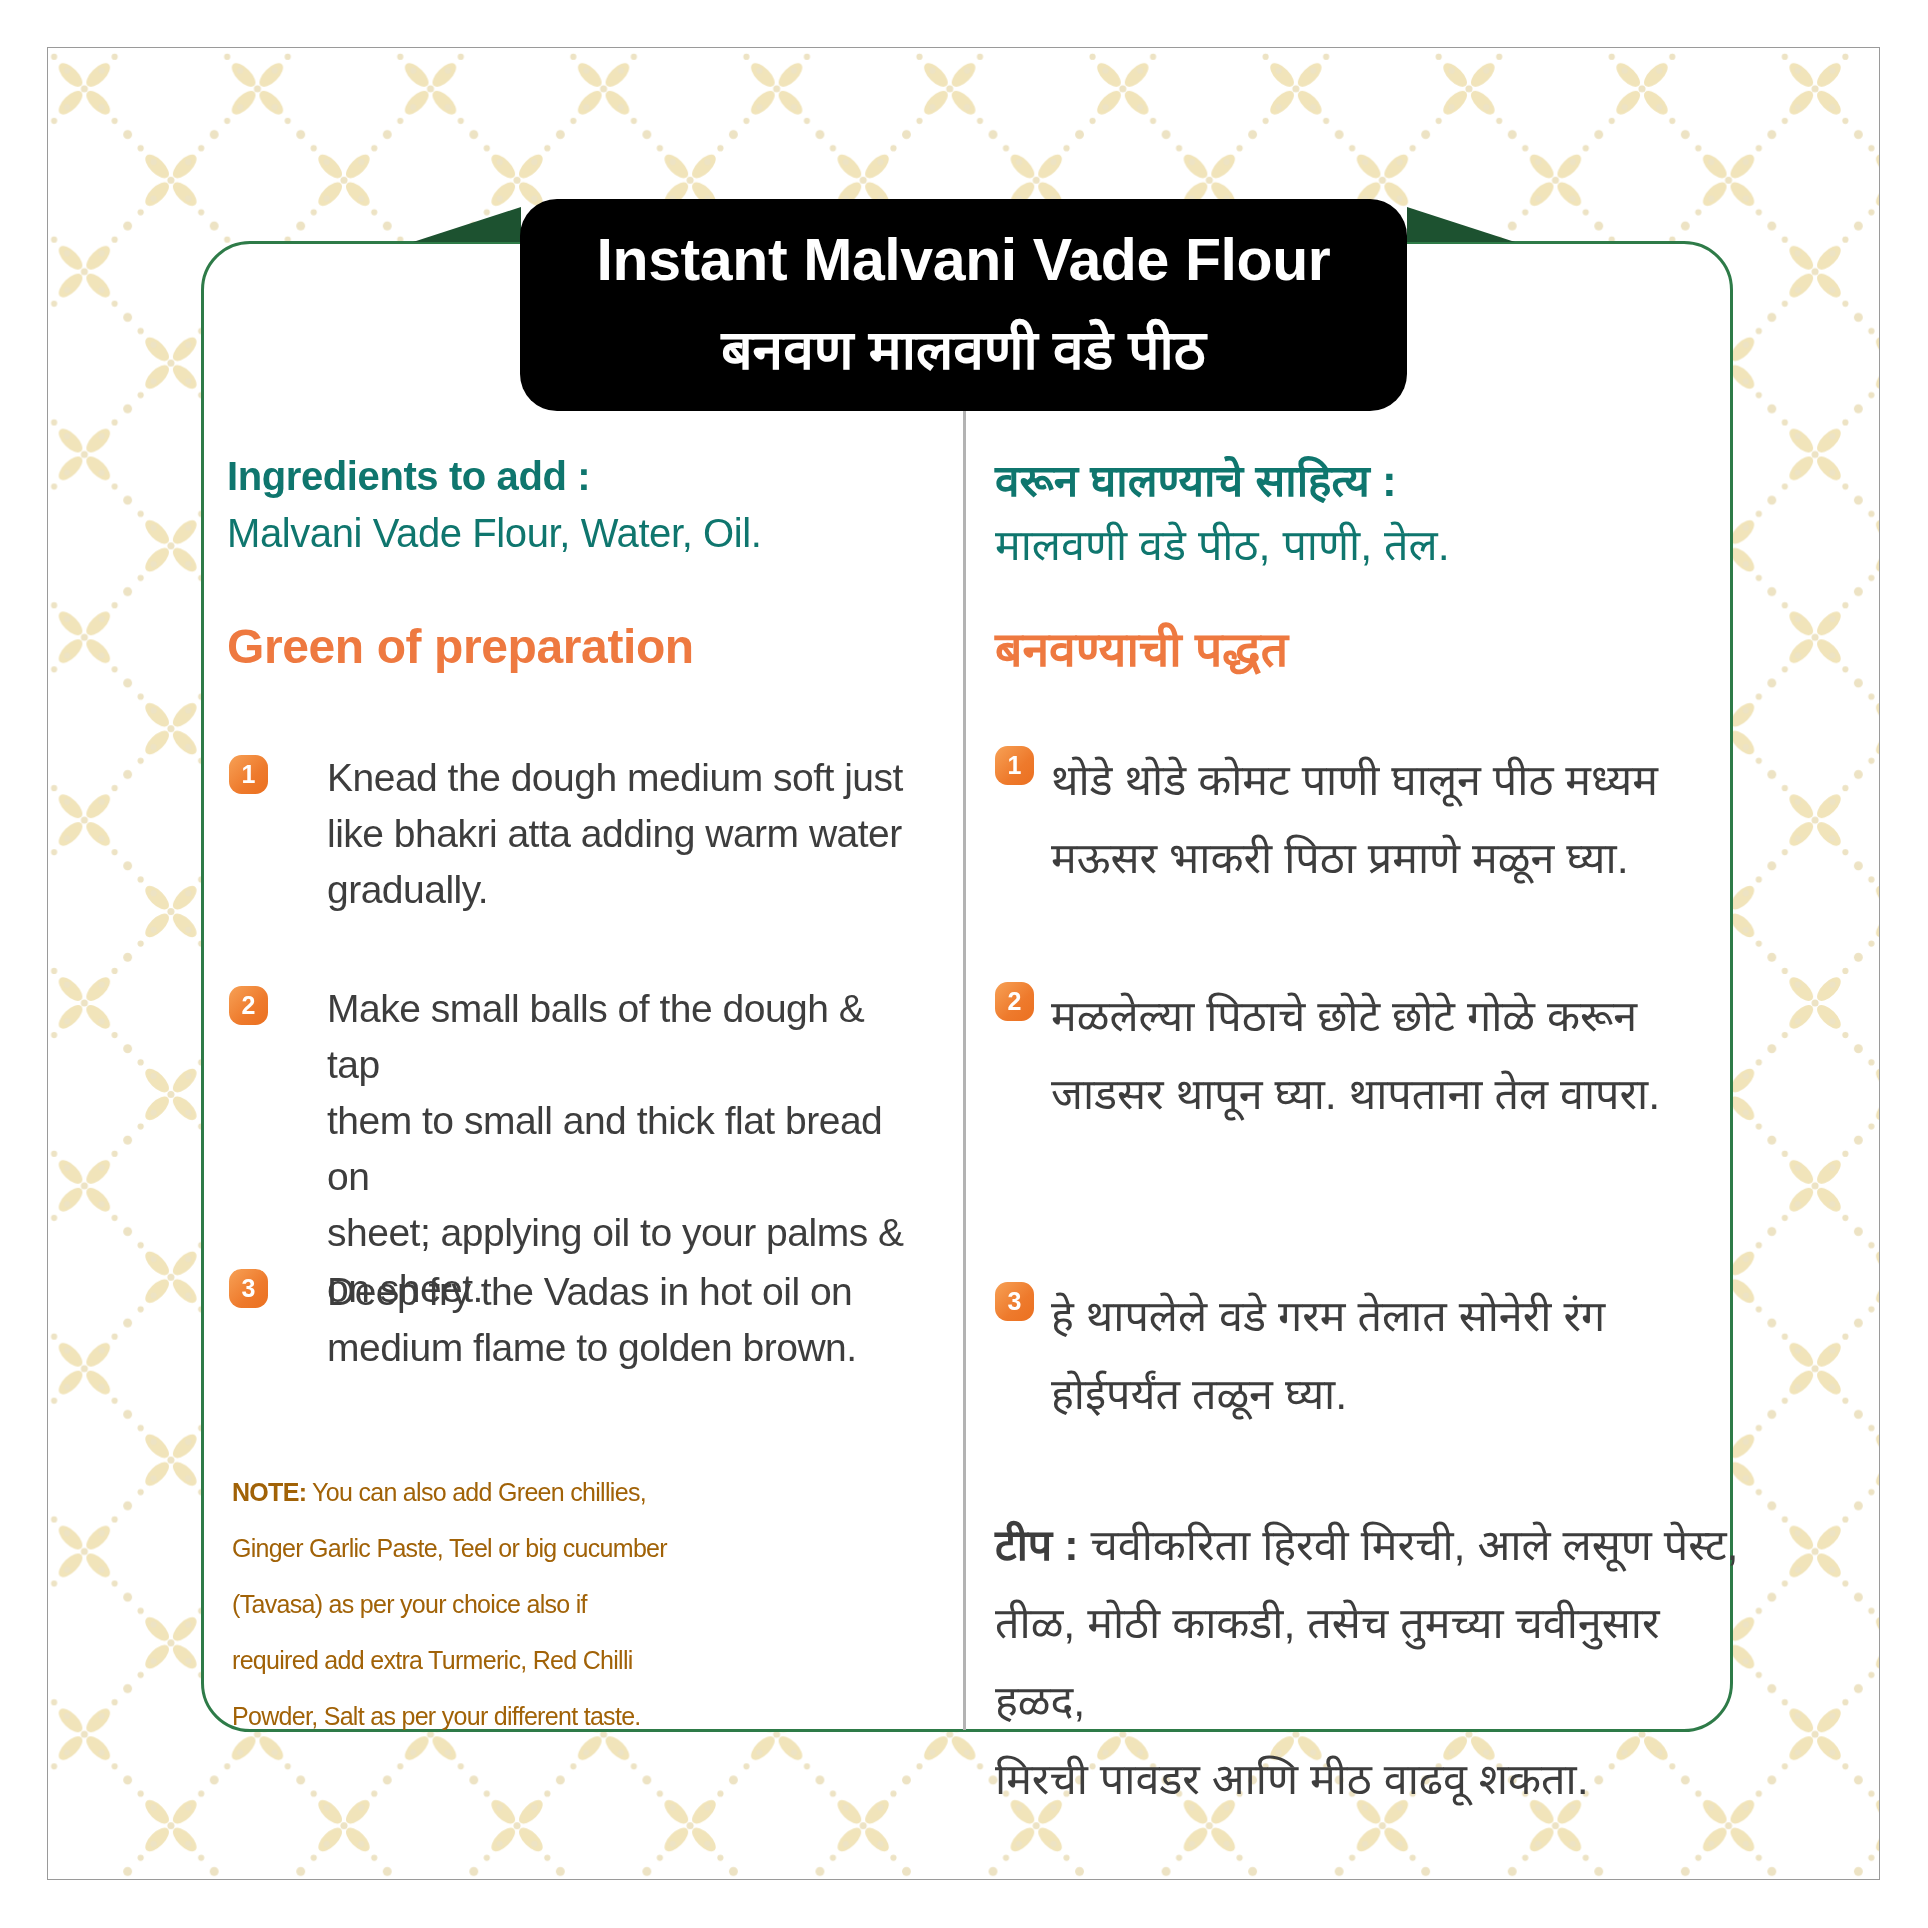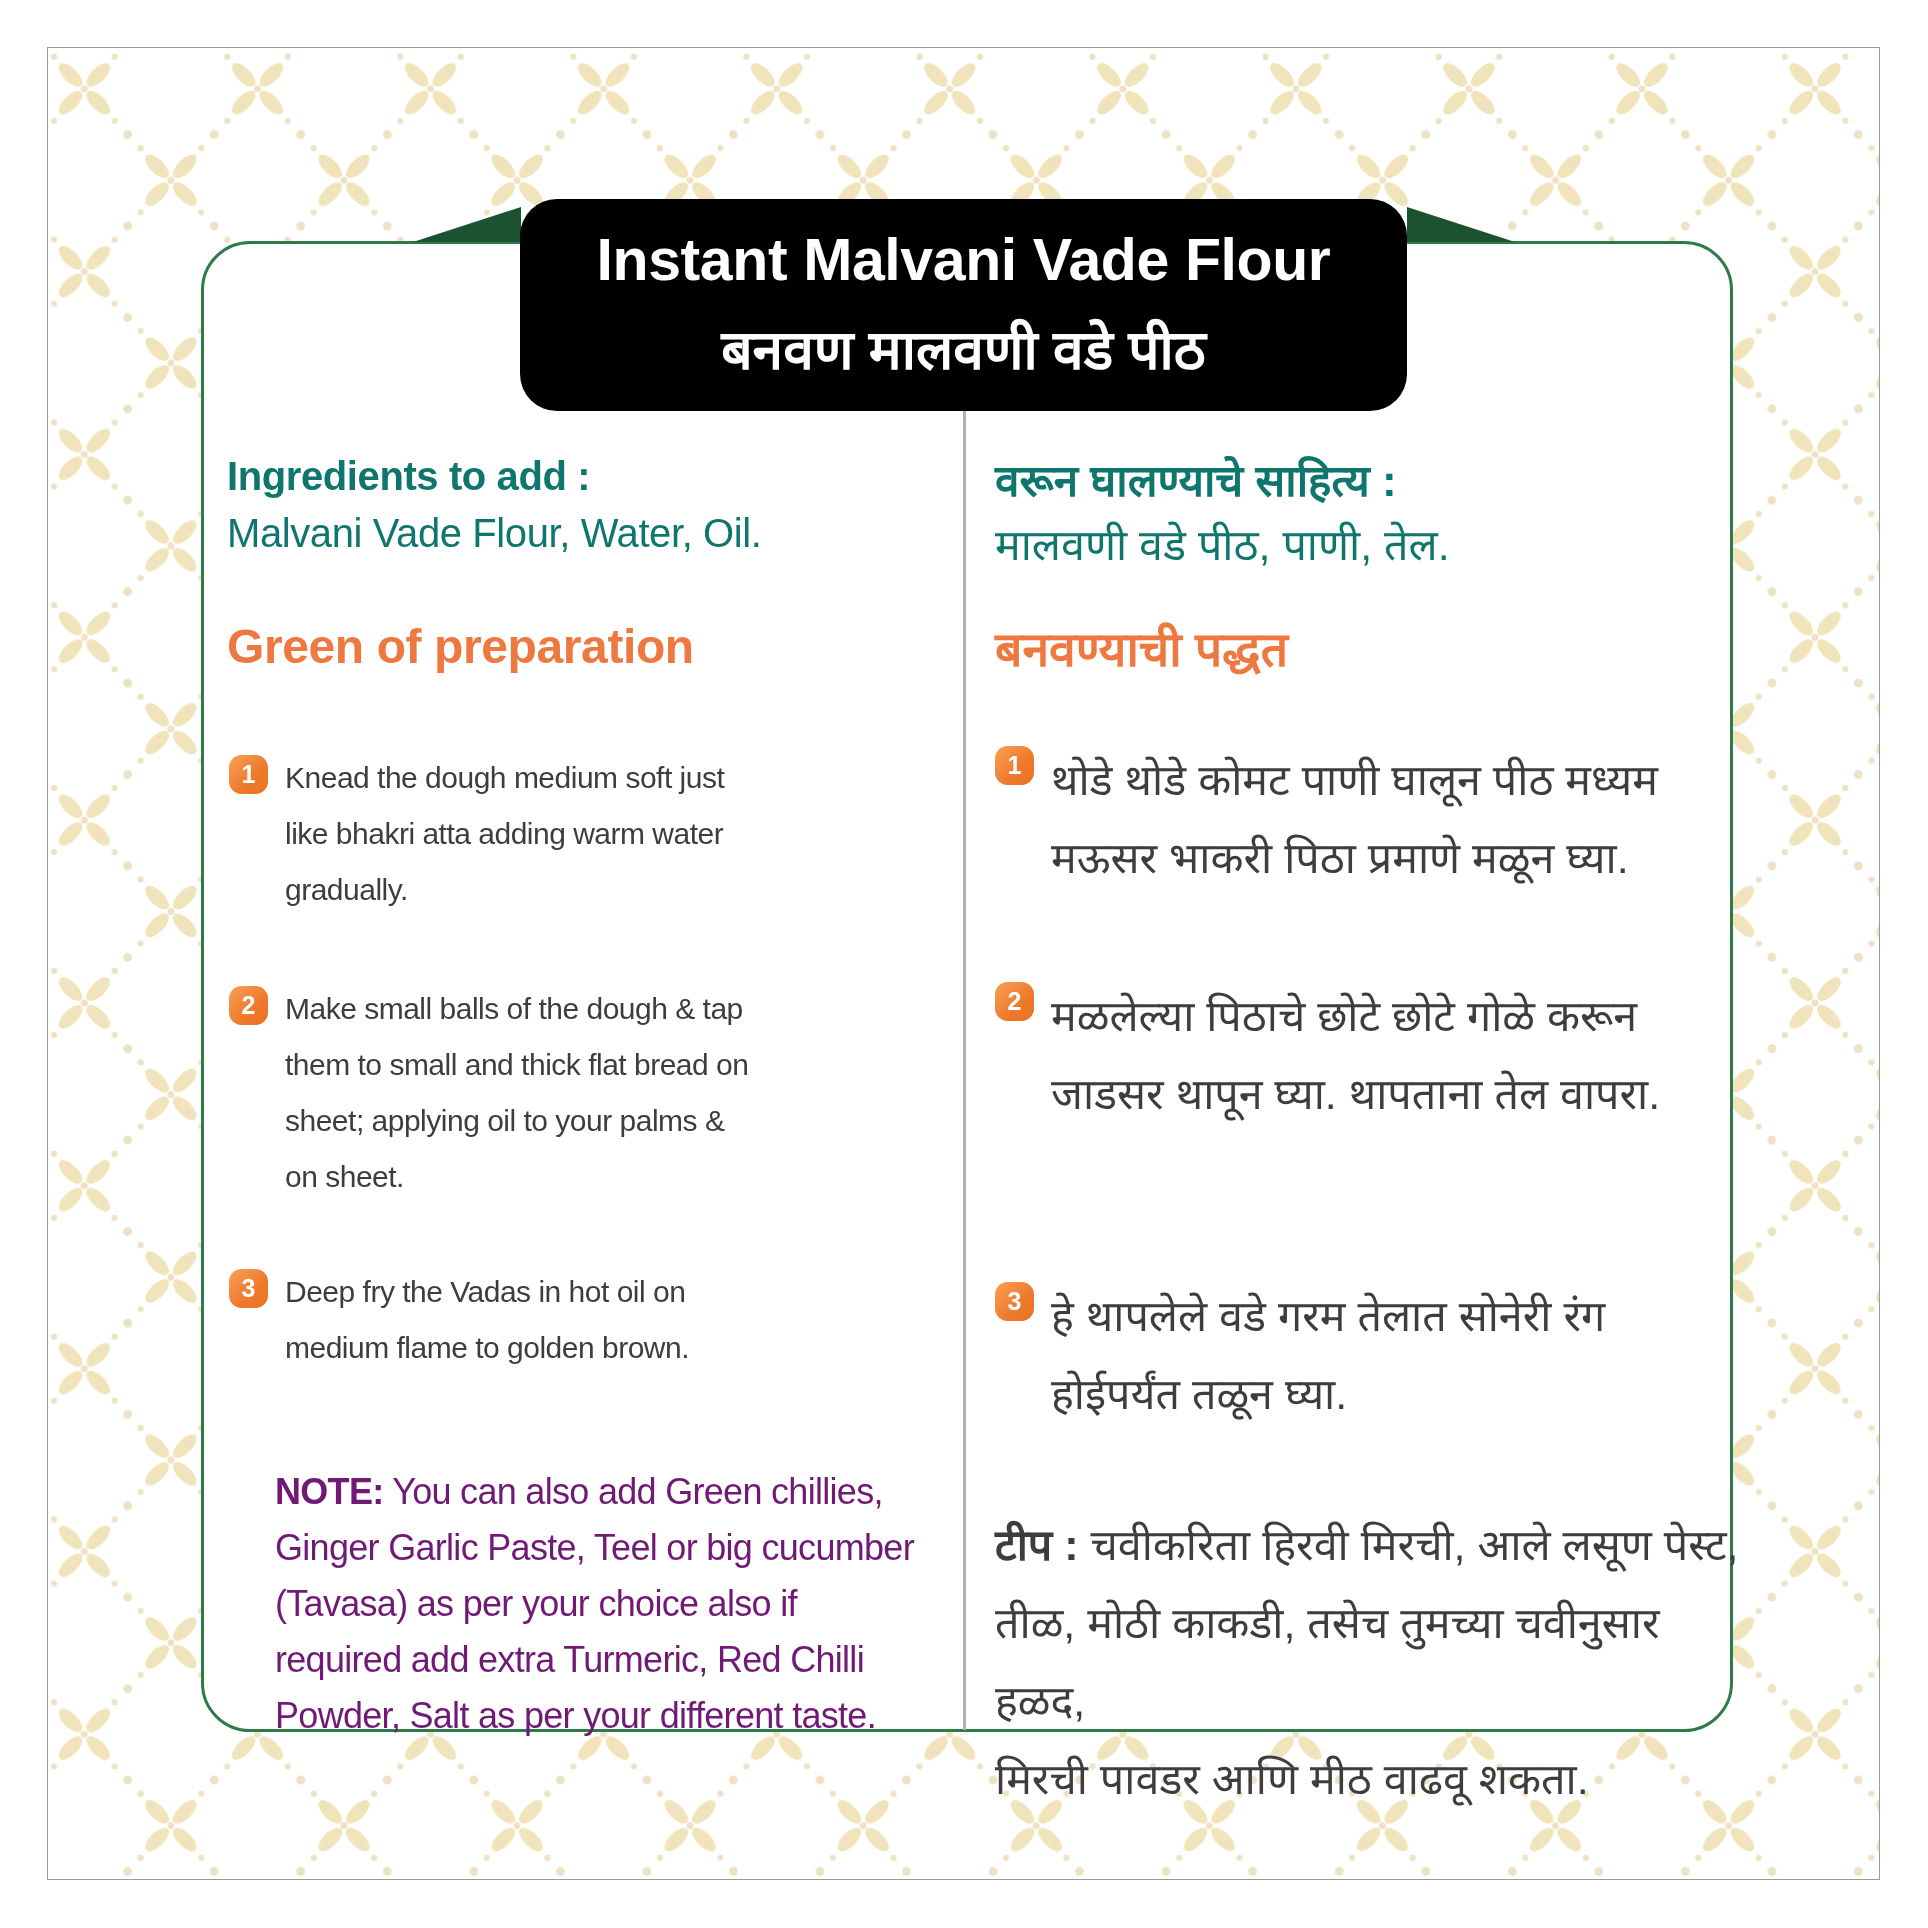--- a/index.html
+++ b/index.html
@@ -42,24 +42,24 @@
   .mr-heading   { font-size:44px; font-weight:bold; }
   .mr-body      { font-size:43px; }
 
   .step-row { display:flex; gap:17px; align-items:flex-start; }
   .step-badge {
     flex:0 0 39px; width:39px; height:39px; border-radius:12.4px; margin-top:5.3px;
     background:linear-gradient(135deg,#f7a156 0%,#ee7a2c 60%,#eb7020 100%);
     color:#ffffff; font-size:25px; font-weight:bold;
     display:flex; align-items:center; justify-content:center;
   }
-  .step-text-en { white-space:pre-line; font-size:30px; line-height:56px; letter-spacing:-0.5px; color:#3d3d3d; }
+  .step-text-en { white-space:pre-line; font-size:39px; line-height:56px; letter-spacing:-0.5px; color:#3d3d3d;margin-left:42px; }
   .step-text-mr { white-space:pre-line; font-size:43px; line-height:78px; color:#3d3d3d; }
 
-  .note-block { width:745px; white-space:pre-line; font-size:36px; line-height:56px; letter-spacing:-0.7px; color:#701a75;margin-left:43px; }
+  .note-block { width:745px; white-space:pre-line; font-size:25px; line-height:56px; letter-spacing:-0.7px; color:#a16207; }
   .tip-block  { width:745px; white-space:pre-line; font-size:43px; line-height:78px; color:#3d3d3d; }
   .bold-label { font-weight:bold; }
 </style>
 </head>
 <body>
 
 <div class="stage">
 
   <div class="frame">
     <svg class="pattern-svg" viewBox="0 0 2063 2063" aria-hidden="true">

